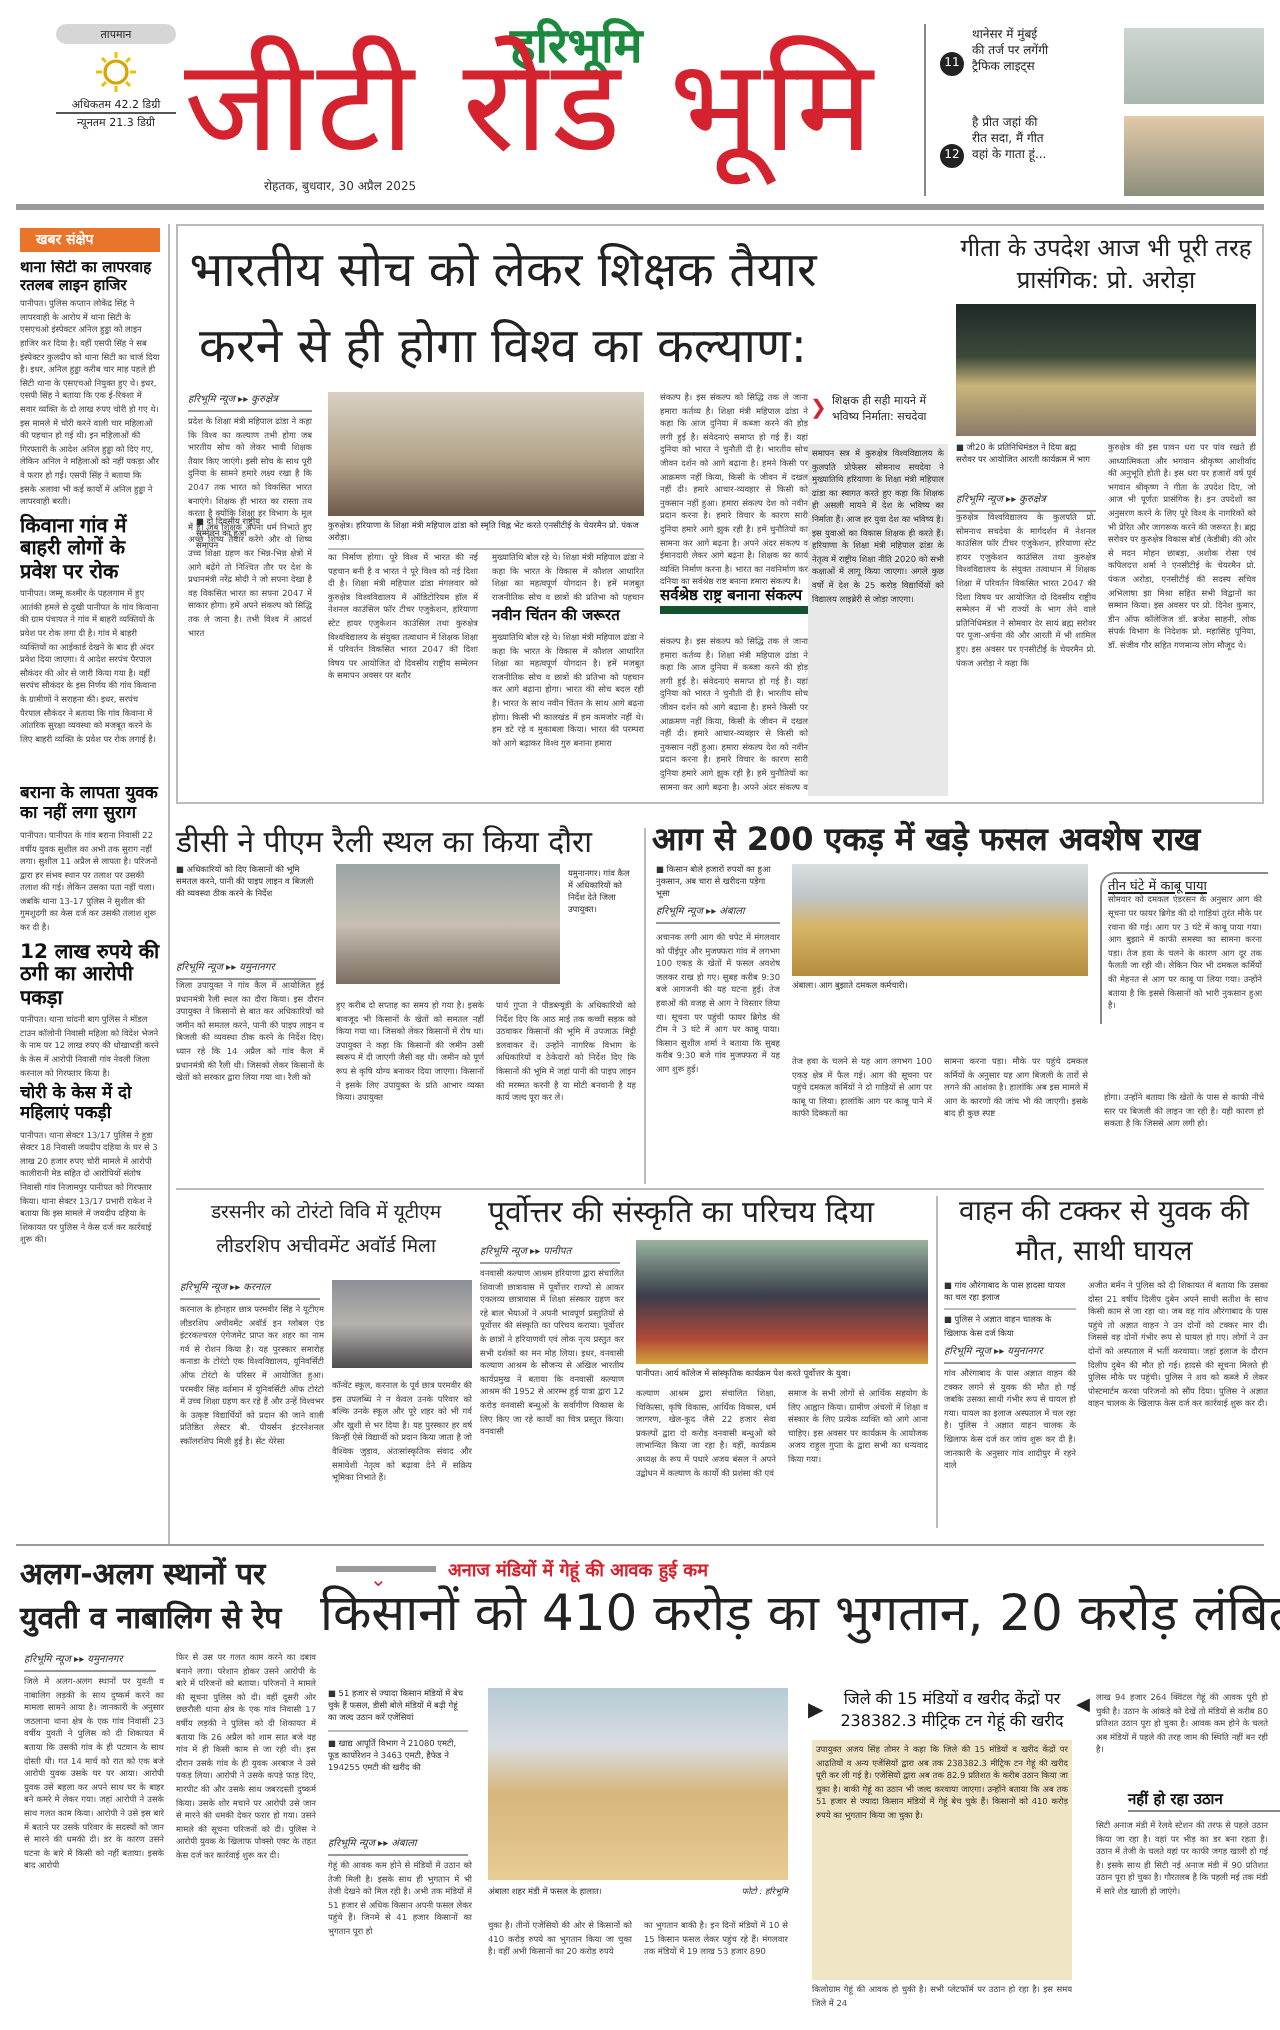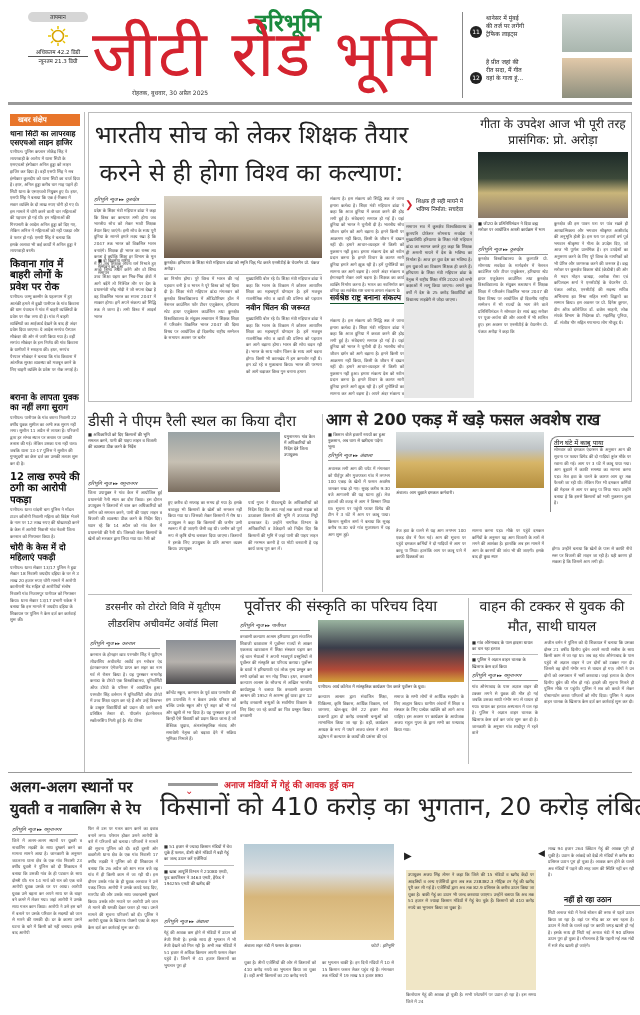--- a/index.html
+++ b/index.html
@@ -50,21 +50,21 @@
   <span style="position:absolute;left:16px;top:0;width:38px;font-size:6px;line-height:8px;color:#222">है प्रीत जहां की रीत सदा, मैं गीत वहां के गाता हूं...</span>
   <div class="photo" style="position:absolute;left:92px;top:0;width:70px;height:40px;background:linear-gradient(#e2c9a9,#8d8f7e)"></div>
 </div>
 
 <div class="abs" style="left:8px;top:102px;width:624px;height:3px;background:#999"></div>
 
 <div class="abs" style="left:10px;top:114px;width:70px;height:12px;background:#e8752a;color:#fff;font-size:7px;font-weight:bold;padding-left:8px;line-height:12px">
   <span>खबर संक्षेप</span>
 </div>
 <div class="abs" style="left:10px;top:130px;width:70px;height:880px;overflow:hidden">
-  <div class="hd" style="font-size:7.5px;margin-bottom:2px">थाना सिटी का लापरवाह एसएचओ लाइन हाजिर</div>
+  <div class="hd" style="font-size:7.5px;margin-bottom:2px">थाना सिटी का लापरवाह रतलब लाइन हाजिर</div>
   <div class="txt" style="text-align:left">पानीपत। पुलिस कप्तान लोकेंद्र सिंह ने लापरवाही के आरोप में थाना सिटी के एसएचओ इंस्पेक्टर अनिल हुड्डा को लाइन हाजिर कर दिया है। वहीं एसपी सिंह ने सब इंस्पेक्टर कुलदीप को थाना सिटी का चार्ज दिया है। इधर, अनिल हुड्डा करीब चार माह पहले ही सिटी थाना के एसएचओ नियुक्त हुए थे। इधर, एसपी सिंह ने बताया कि एक ई-रिक्शा में सवार व्यक्ति के दो लाख रुपए चोरी हो गए थे। इस मामले में चोरी करने वाली चार महिलाओं की पहचान हो गई थी। इन महिलाओं की गिरफ्तारी के आदेश अनिल हुड्डा को दिए गए, लेकिन अनिल ने महिलाओं को नहीं पकड़ा और वे फरार हो गईं। एसपी सिंह ने बताया कि इसके अलावा भी कई कार्यों में अनिल हुड्डा ने लापरवाही बरती।</div>
   <div class="hd" style="font-size:10px;margin:3px 0 2px">किवाना गांव में बाहरी लोगों के प्रवेश पर रोक</div>
   <div class="txt" style="text-align:left">पानीपत। जम्मू कश्मीर के पहलगाम में हुए आतंकी हमले से दुखी पानीपत के गांव किवाना की ग्राम पंचायत ने गांव में बाहरी व्यक्तियों के प्रवेश पर रोक लगा दी है। गांव में बाहरी व्यक्तियों का आईकार्ड देखने के बाद ही अंदर प्रवेश दिया जाएगा। ये आदेश सरपंच पैरपाल सौकंदर की ओर से जारी किया गया है। वहीं सरपंच सौकंदर के इस निर्णय की गांव किवाना के ग्रामीणों ने सराहना की। इधर, सरपंच पैरपाल सौकंदर ने बताया कि गांव किवाना में आंतरिक सुरक्षा व्यवस्था को मजबूत करने के लिए बाहरी व्यक्ति के प्रवेश पर रोक लगाई है।</div>
   <div class="hd" style="font-size:8.5px;margin:20px 0 2px">बराना के लापता युवक का नहीं लगा सुराग</div>
   <div class="txt" style="text-align:left">पानीपत। पानीपत के गांव बराना निवासी 22 वर्षीय युवक सुशील का अभी तक सुराग नहीं लगा। सुशील 11 अप्रैल से लापता है। परिजनों द्वारा हर संभव स्थान पर तलाश पर उसकी तलाश की गई। लेकिन उसका पता नहीं चला। जबकि थाना 13-17 पुलिस ने सुशील की गुमशुदगी का केस दर्ज कर उसकी तलाश शुरू कर दी है।</div>
   <div class="hd" style="font-size:10px;margin:3px 0 2px">12 लाख रुपये की ठगी का आरोपी पकड़ा</div>
   <div class="txt" style="text-align:left">पानीपत। थाना चांदनी बाग पुलिस ने मॉडल टाउन कॉलोनी निवासी महिला को विदेश भेजने के नाम पर 12 लाख रुपए की धोखाधड़ी करने के केस में आरोपी निवासी गांव नेवली जिला करनाल को गिरफ्तार किया है।</div>
   <div class="hd" style="font-size:8.5px;margin:3px 0 2px">चोरी के केस में दो महिलाएं पकड़ी</div>
   <div class="txt" style="text-align:left">पानीपत। थाना सेक्टर 13/17 पुलिस ने हुडा सेक्टर 18 निवासी जयदीप दहिया के घर से 3 लाख 20 हजार रुपए चोरी मामले में आरोपी कालीरानी मेड सहित दो आरोपियों संतोष निवासी गांव निजामपुर पानीपत को गिरफ्तार किया। थाना सेक्टर 13/17 प्रभारी राकेश ने बताया कि इस मामले में जयदीप दहिया के शिकायत पर पुलिस ने केस दर्ज कर कार्रवाई शुरू की।</div>
 </div>
@@ -76,21 +76,21 @@
 <div class="abs" style="left:94px;top:196px;width:310px;height:202px">
   <div class="byline" style="position:absolute;left:0;top:0;width:62px">हरिभूमि न्यूज ▸▸ कुरुक्षेत्र</div>
   <div class="txt" style="position:absolute;left:0;top:12px;width:62px;height:190px">प्रदेश के शिक्षा मंत्री महिपाल ढांडा ने कहा कि विश्व का कल्याण तभी होगा जब भारतीय सोच को लेकर भावी शिक्षक तैयार किए जाएंगे। इसी सोच के साथ पूरी दुनिया के सामने हमारे लक्ष्य रखा है कि 2047 तक भारत को विकसित भारत बनाएंगे। शिक्षक ही भारत का रास्ता तय करता है क्योंकि शिक्षा हर विभाग के मूल में है। जब शिक्षक अपना धर्म निभाते हुए अच्छे शिष्य तैयार करेंगे और वो शिष्य उच्च शिक्षा ग्रहण कर भिन्न-भिन्न क्षेत्रों में आगे बढ़ेंगे तो निश्चित तौर पर देश के प्रधानमंत्री नरेंद्र मोदी ने जो सपना देखा है वह विकसित भारत का सपना 2047 में साकार होगा। हमें अपने संकल्प को सिद्धि तक ले जाना है। तभी विश्व में आदर्श भारत</div>
   <div class="photo" style="position:absolute;left:70px;top:0;width:158px;height:62px;background:linear-gradient(180deg,#d8d1c3 0%,#b3a38a 55%,#6d5b4a 100%)"></div>
   <div class="cap" style="position:absolute;left:70px;top:64px;width:158px;border-bottom:1px solid #bbb;padding-bottom:2px">कुरुक्षेत्र। हरियाणा के शिक्षा मंत्री महिपाल ढांडा को स्मृति चिह्न भेंट करते एनसीटीई के चेयरमैन प्रो. पंकज अरोड़ा।</div>
   <div class="txt" style="position:absolute;left:70px;top:80px;width:75px;height:120px">का निर्माण होगा। पूरे विश्व में भारत की नई पहचान बनी है व भारत ने पूरे विश्व को नई दिशा दी है। शिक्षा मंत्री महिपाल ढांडा मंगलवार को कुरुक्षेत्र विश्वविद्यालय में ऑडिटोरियम हॉल में नेशनल काउंसिल फॉर टीचर एजुकेशन, हरियाणा स्टेट हायर एजुकेशन काउंसिल तथा कुरुक्षेत्र विश्वविद्यालय के संयुक्त तत्वाधान में शिक्षक शिक्षा में परिवर्तन विकसित भारत 2047 की दिशा विषय पर आयोजित दो दिवसीय राष्ट्रीय सम्मेलन के समापन अवसर पर बतौर</div>
   <div class="txt" style="position:absolute;left:152px;top:80px;width:76px;height:26px">मुख्यातिथि बोल रहे थे। शिक्षा मंत्री महिपाल ढांडा ने कहा कि भारत के विकास में कौशल आधारित शिक्षा का महत्वपूर्ण योगदान है। हमें मजबूत राजनीतिक सोच व छात्रों की प्रतिभा को पहचान कर आगे बढ़ाना होगा। भारत की सोच बदल रही है। भारत के साथ नवीन चिंतन के साथ आगे बढ़ना होगा। किसी भी कालखंड में हम कमजोर नहीं थे। हम डटे रहे व मुकाबला किया। भारत की परम्परा को आगे बढ़ाकर विश्व गुरु बनाना हमारा</div>
   <div class="hd" style="position:absolute;left:152px;top:108px;width:76px;font-size:7.5px">नवीन चिंतन की जरूरत</div>
   <div class="txt" style="position:absolute;left:152px;top:120px;width:76px;height:80px">मुख्यातिथि बोल रहे थे। शिक्षा मंत्री महिपाल ढांडा ने कहा कि भारत के विकास में कौशल आधारित शिक्षा का महत्वपूर्ण योगदान है। हमें मजबूत राजनीतिक सोच व छात्रों की प्रतिभा को पहचान कर आगे बढ़ाना होगा। भारत की सोच बदल रही है। भारत के साथ नवीन चिंतन के साथ आगे बढ़ना होगा। किसी भी कालखंड में हम कमजोर नहीं थे। हम डटे रहे व मुकाबला किया। भारत की परम्परा को आगे बढ़ाकर विश्व गुरु बनाना हमारा</div>
   <div class="txt" style="position:absolute;left:236px;top:0;width:74px;height:96px">संकल्प है। इस संकल्प को सिद्धि तक ले जाना हमारा कर्तव्य है। शिक्षा मंत्री महिपाल ढांडा ने कहा कि आज दुनिया में कब्जा करने की होड़ लगी हुई है। संवेदनाएं समाप्त हो गई हैं। यहां दुनिया को भारत ने चुनौती दी है। भारतीय सोच जीवन दर्शन को आगे बढ़ाना है। हमने किसी पर आक्रमण नहीं किया, किसी के जीवन में दखल नहीं दी। हमारे आचार-व्यवहार से किसी को नुकसान नहीं हुआ। हमारा संकल्प देश को नवीन प्रदान करना है। हमारे विचार के कारण सारी दुनिया हमारे आगे झुक रही है। हमें चुनौतियों का सामना कर आगे बढ़ना है। अपने अंदर संकल्प व ईमानदारी लेकर आगे बढ़ना है। शिक्षक का कार्य व्यक्ति निर्माण करना है। भारत का नवनिर्माण कर दुनिया का सर्वश्रेष्ठ राष्ट्र बनाना हमारा संकल्प है।</div>
-  <div class="hd" style="position:absolute;left:236px;top:98px;width:74px;font-size:7.5px;border-bottom:1px solid #14532d">सर्वश्रेष्ठ राष्ट्र बनाना संकल्प</div>
+  <div class="hd" style="position:absolute;left:236px;top:98px;width:74px;font-size:7.5px;border-bottom:4px solid #14532d">सर्वश्रेष्ठ राष्ट्र बनाना संकल्प</div>
   <div class="txt" style="position:absolute;left:236px;top:122px;width:74px;height:78px">संकल्प है। इस संकल्प को सिद्धि तक ले जाना हमारा कर्तव्य है। शिक्षा मंत्री महिपाल ढांडा ने कहा कि आज दुनिया में कब्जा करने की होड़ लगी हुई है। संवेदनाएं समाप्त हो गई हैं। यहां दुनिया को भारत ने चुनौती दी है। भारतीय सोच जीवन दर्शन को आगे बढ़ाना है। हमने किसी पर आक्रमण नहीं किया, किसी के जीवन में दखल नहीं दी। हमारे आचार-व्यवहार से किसी को नुकसान नहीं हुआ। हमारा संकल्प देश को नवीन प्रदान करना है। हमारे विचार के कारण सारी दुनिया हमारे आगे झुक रही है। हमें चुनौतियों का सामना कर आगे बढ़ना है। अपने अंदर संकल्प व ईमानदारी लेकर आगे बढ़ना है। शिक्षक का कार्य व्यक्ति निर्माण करना है। भारत का नवनिर्माण कर दुनिया का सर्वश्रेष्ठ राष्ट्र बनाना हमारा संकल्प है।</div>
 </div>
 <div class="abs" style="left:98px;top:258px;width:34px">
   <div class="bul">■ <span>दो दिवसीय राष्ट्रीय सम्मेलन का हुआ समापन</span></div>
 </div>
 
 <div class="abs" style="left:405px;top:199px;color:#d4232f;font-size:10px;font-weight:bold">❯</div>
 <div class="abs" style="left:416px;top:197px;width:58px;font-size:5.5px;line-height:8px;color:#222">शिक्षक ही सही मायने में भविष्य निर्माता: सचदेवा</div>
 <div class="abs txt" style="left:404px;top:222px;width:70px;height:176px;background:#e8e8e8;padding:2px;color:#333">समापन सत्र में कुरुक्षेत्र विश्वविद्यालय के कुलपति प्रोफेसर सोमनाथ सचदेवा ने मुख्यातिथि हरियाणा के शिक्षा मंत्री महिपाल ढांडा का स्वागत करते हुए कहा कि शिक्षक ही असली मायने में देश के भविष्य का निर्माता हैं। आज हर युवा देश का भविष्य है। इस युवाओं का विकास शिक्षक ही करते हैं। हरियाणा के शिक्षा मंत्री महिपाल ढांडा के नेतृत्व में राष्ट्रीय शिक्षा नीति 2020 को सभी कक्षाओं में लागू किया जाएगा। अगले कुछ वर्षों में देश के 25 करोड़ विद्यार्थियों को विद्यालय लाइब्रेरी से जोड़ा जाएगा।</div>
 
@@ -178,19 +178,20 @@
 <div class="abs byline" style="left:164px;top:918px;width:70px">हरिभूमि न्यूज ▸▸ अंबाला</div>
 <div class="abs txt" style="left:164px;top:930px;width:72px;height:58px">गेहूं की आवक कम होने से मंडियों में उठान को तेजी मिली है। इसके साथ ही भुगतान में भी तेजी देखने को मिल रही है। अभी तक मंडियों में 51 हजार से अधिक किसान अपनी फसल लेकर पहुंचे हैं। जिनमें से 41 हजार किसानों का भुगतान पूरा हो</div>
 <div class="abs photo" style="left:244px;top:844px;width:150px;height:96px;background:linear-gradient(180deg,#b6cbd6 0%,#d9dde0 30%,#d7b67a 55%,#e7cc95 100%)"></div>
 <div class="abs cap" style="left:244px;top:943px;width:110px">अंबाला शहर मंडी में फसल के हालात।</div>
 <div class="abs cap" style="left:358px;top:943px;width:36px;text-align:right;font-style:italic">फोटो : हरिभूमि</div>
 <div class="abs txt" style="left:244px;top:960px;width:72px;height:30px">चुका है। तीनों एजेंसियों की ओर से किसानों को 410 करोड़ रुपये का भुगतान किया जा चुका है। वहीं अभी किसानों का 20 करोड़ रुपये</div>
 <div class="abs txt" style="left:322px;top:960px;width:72px;height:30px">का भुगतान बाकी है। इन दिनों मंडियों में 10 से 15 किसान फसल लेकर पहुंच रहे हैं। मंगलवार तक मंडियों में 19 लाख 53 हजार 890</div>
 
 <div class="abs" style="left:402px;top:844px;width:134px;height:162px">
   <span style="position:absolute;left:2px;top:6px;font-size:10px;color:#222">▶</span>
+  <div class="hd" style="position:absolute;left:14px;top:0;width:120px;font-size:8px;line-height:11px;font-weight:normal;text-align:center;color:#111">जिले की 15 मंडियों व खरीद केंद्रों पर 238382.3 मीट्रिक टन गेहूं की खरीद</div>
   <div class="txt" style="position:absolute;left:4px;top:26px;width:130px;height:120px;background:#f0e6c6;padding:2px;color:#333">उपायुक्त अजय सिंह तोमर ने कहा कि जिले की 15 मंडियों व खरीद केंद्रों पर आढ़तियों व अन्य एजेंसियों द्वारा अब तक 238382.3 मीट्रिक टन गेहूं की खरीद पूरी कर ली गई है। एजेंसियों द्वारा अब तक 82.9 प्रतिशत के करीब उठान किया जा चुका है। बाकी गेहूं का उठान भी जल्द करवाया जाएगा। उन्होंने बताया कि अब तक 51 हजार से ज्यादा किसान मंडियों में गेहूं बेच चुके हैं। किसानों को 410 करोड़ रुपये का भुगतान किया जा चुका है।</div>
   <div class="txt" style="position:absolute;left:4px;top:148px;width:130px;height:12px">किलोग्राम गेहूं की आवक हो चुकी है। सभी प्लेटफॉर्म पर उठान हो रहा है। इस समय जिले में 24</div>
 </div>
 <div class="abs" style="left:538px;top:848px;font-size:9px;color:#222">◀</div>
 <div class="abs txt" style="left:548px;top:846px;width:86px;height:46px">लाख 94 हजार 264 क्विंटल गेहूं की आवक पूरी हो चुकी है। उठान के आंकड़े को देखें तो मंडियों से करीब 80 प्रतिशत उठान पूरा हो चुका है। आवक कम होने के चलते अब मंडियों में पहले की तरह जाम की स्थिति नहीं बन रही है।</div>
 <div class="abs hd" style="left:564px;top:896px;width:86px;font-size:7.5px;border-bottom:1px solid #888">नहीं हो रहा उठान</div>
 <div class="abs txt" style="left:548px;top:910px;width:86px;height:80px">सिटी अनाज मंडी में रेलवे स्टेशन की तरफ से पहले उठान किया जा रहा है। वहां पर भीड़ का डर बना रहता है। उठान में तेजी के चलते वहां पर काफी जगह खाली हो गई है। इसके साथ ही सिटी नई अनाज मंडी में 90 प्रतिशत उठान पूरा हो चुका है। गौरतलब है कि पहली मई तक मंडी में सारे शेड खाली हो जाएंगे।</div>
 
 </body></html>

